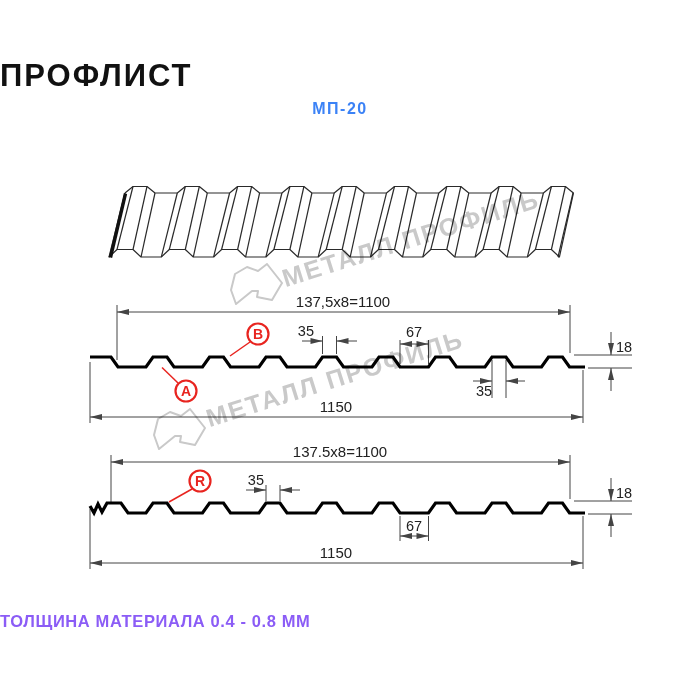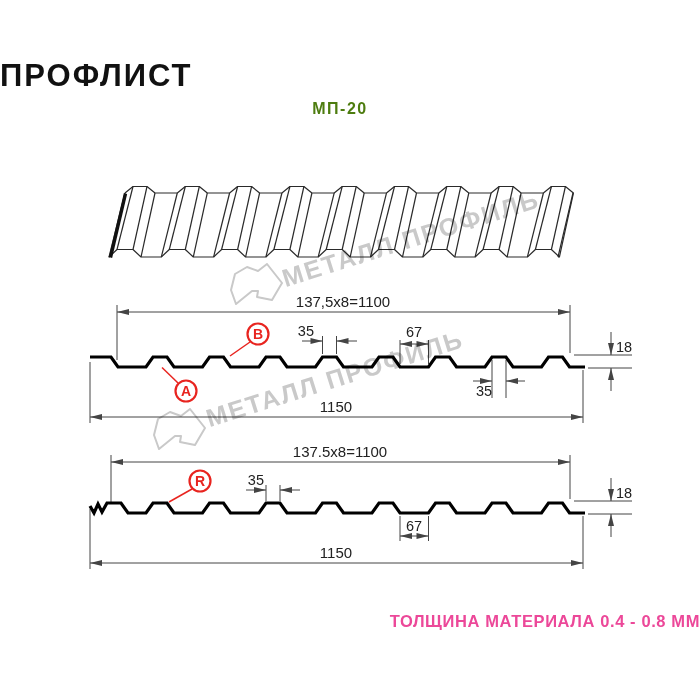--- a/index.html
+++ b/index.html
@@ -1,23 +1,23 @@
 <!DOCTYPE html>
 <html style="--red: #e8241f;"><head>
 <meta charset="utf-8">
 <style>
   html,body{margin:0;padding:0;background:#ffffff;}
   body{width:700px;height:700px;position:relative;overflow:hidden;
        font-family:"Liberation Sans",sans-serif;}
   .page-title{position:absolute;top:58px;left:0;width:700px;
       font-size:31px;font-weight:800;letter-spacing:2px;color:#111;}
   .page-subtitle{position:absolute;top:100px;left:0;width:680px;text-align:center;
-      font-size:16px;font-weight:600;letter-spacing:1.5px;color:#4d7c0f;}
-  .footer-note{position:absolute;top:612px;left:0;width:700px;text-align:right;
-      font-size:16.5px;font-weight:600;letter-spacing:.6px;color:#ec4899;}
+      font-size:16px;font-weight:600;letter-spacing:1.5px;color:#3b82f6;}
+  .footer-note{position:absolute;top:612px;left:0;width:700px;text-align:left;
+      font-size:16.5px;font-weight:600;letter-spacing:.6px;color:#8b5cf6;}
   svg.draw{position:absolute;left:0;top:0;}
   svg text{font-family:"Liberation Sans",sans-serif;fill:#222;font-size:14.5px;}
   svg text.dimbig{font-size:15px;}
   svg text.red{fill:var(--red);font-weight:700;font-size:14px;}
   .wm{position:absolute;color:#c9c9c9;font-weight:700;font-size:25px;letter-spacing:2px;
       white-space:nowrap;transform-origin:left bottom;transform:rotate(-17.5deg);
       mix-blend-mode:multiply;line-height:28px;}
   .wm-logo{position:absolute;mix-blend-mode:multiply;}
 </style>
 </head>

